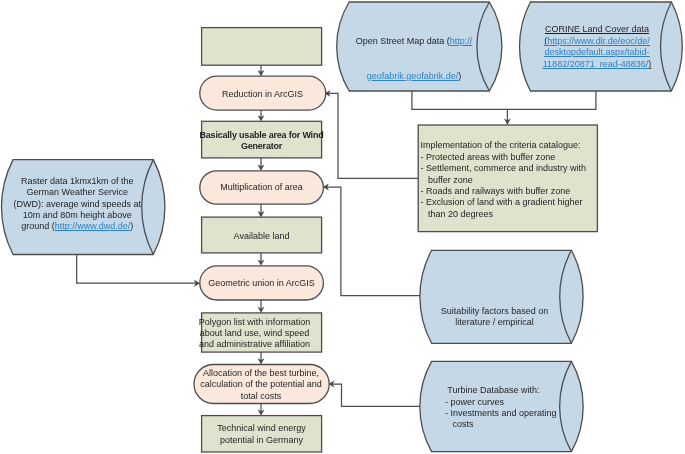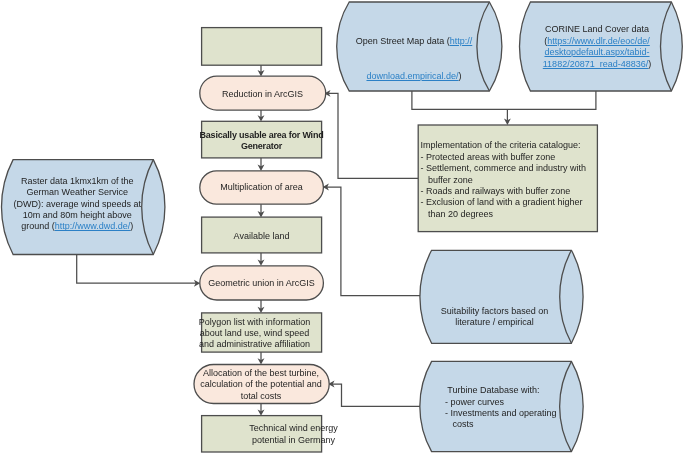--- a/index.html
+++ b/index.html
@@ -118,31 +118,31 @@
   <span>about land use, wind speed</span>
   <span>and administrative affiliation</span>
 </div>
 
 <div class="lbl" style="left:194px;top:367.7px;width:134px;line-height:11.6px;">
   <span>Allocation of the best turbine,</span>
   <span>calculation of the potential and</span>
   <span>total costs</span>
 </div>
 
-<div class="lbl" style="left:202px;top:423.45px;width:119px;line-height:11.3px;padding-left:32px;">
+<div class="lbl" style="left:202px;top:423.45px;width:119px;line-height:11.3px;">
   <span>Technical wind energy</span>
   <span>potential in Germany</span>
 </div>
 
 <div class="lbl" style="left:351px;top:36.1px;width:126px;line-height:11.4px;gap:23px;">
   <div><span>Open Street Map data (</span><span class="lnk">http://</span></div>
-  <div><span class="lnk">download.empirical.de/</span><span>)</span></div>
+  <div><span class="lnk">geofabrik.geofabrik.de/</span><span>)</span></div>
 </div>
 
-<div class="lbl" style="left:534px;top:24.1px;width:126px;line-height:11.6px;">
+<div class="lbl" style="left:534px;top:24.1px;width:126px;line-height:11.6px;text-decoration:underline;">
   <div><span>CORINE Land Cover data</span></div>
   <div><span>(</span><span class="lnk">https://www.dlr.de/eoc/de/</span></div>
   <div><span class="lnk">desktopdefault.aspx/tabid-</span></div>
   <div><span class="lnk">11882/20871_read-48836/</span><span>)</span></div>
 </div>
 
 <div class="lbl" style="left:14.3px;top:176.2px;width:126px;line-height:11.3px;">
   <div><span>Raster data 1kmx1km of the</span></div>
   <div><span>German Weather Service</span></div>
   <div><span>(DWD): average wind speeds at</span></div>

